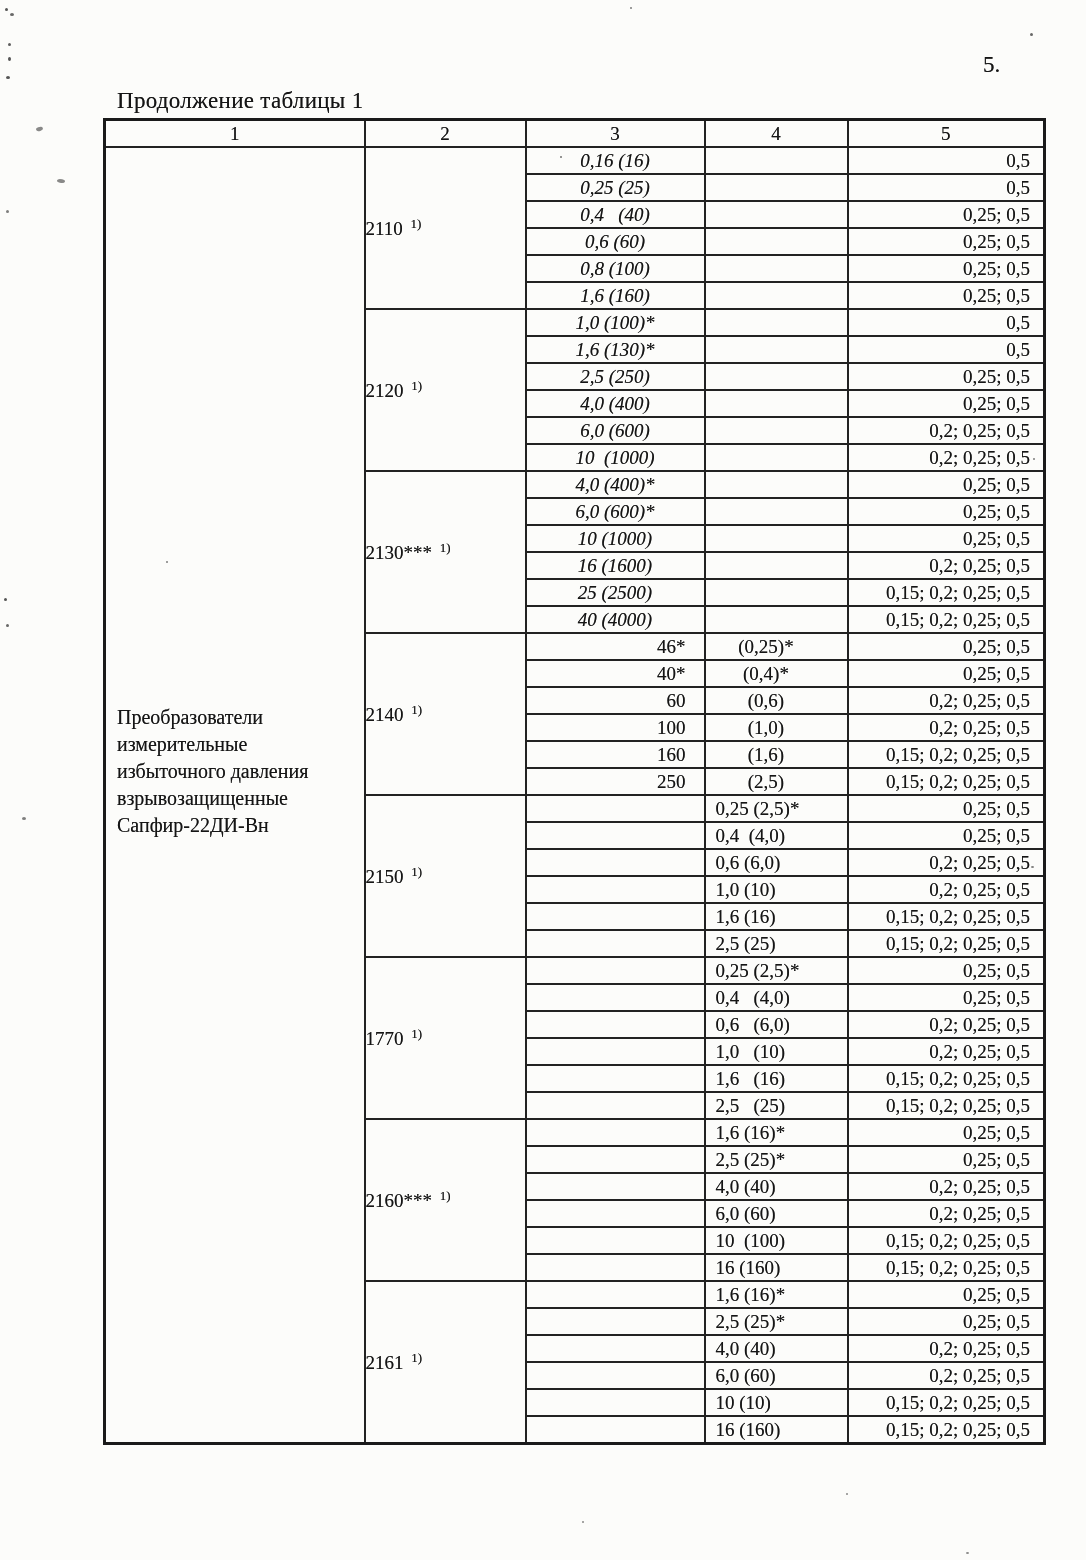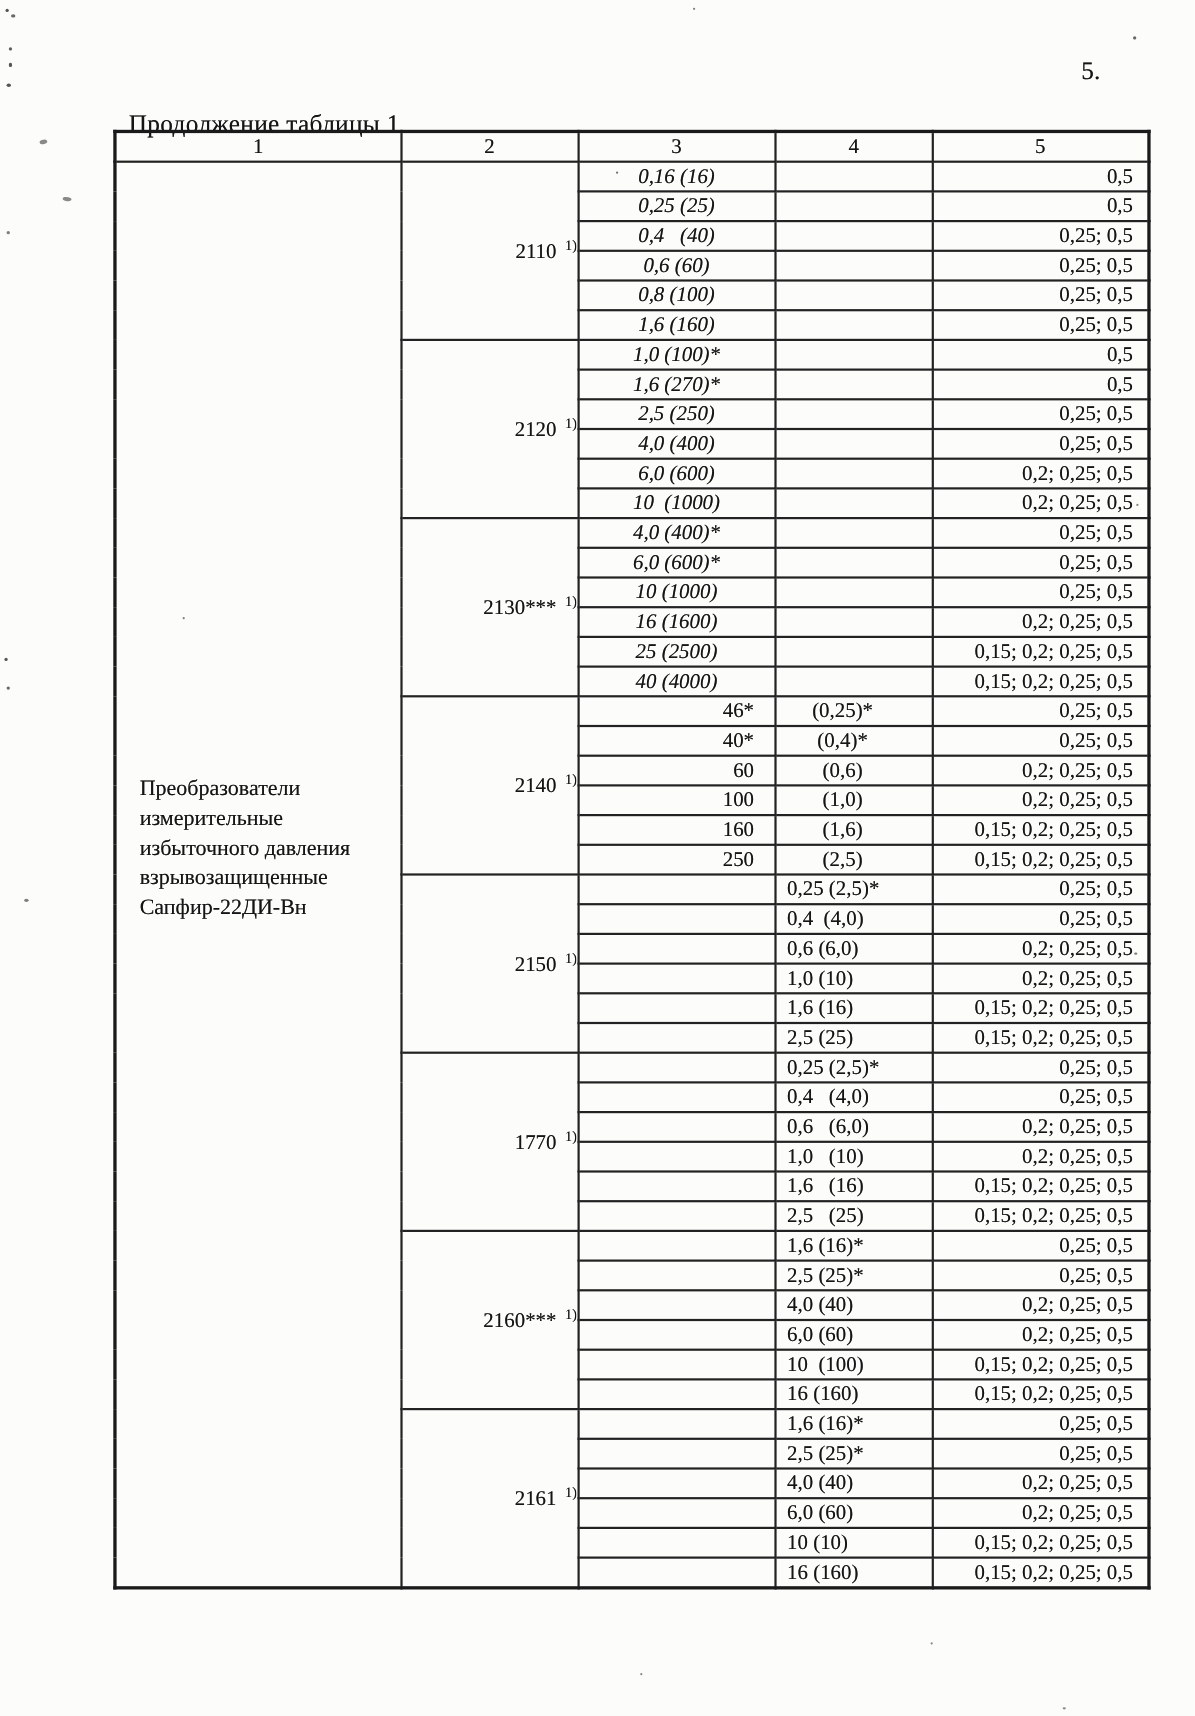--- a/index.html
+++ b/index.html
@@ -5,21 +5,21 @@
   html,body{margin:0;padding:0;}
   .page{
     position:relative;
     width:1086px;height:1560px;
     background:#fcfcfa;
     font-family:"Liberation Serif","DejaVu Serif",serif;
     color:#151515;
     overflow:hidden;
   }
   .caption{
-    position:absolute;left:117px;top:100px;
+    position:absolute;left:117px;top:88px;
     font-size:23px;letter-spacing:.3px;
     text-shadow:0 0 .5px rgba(0,0,0,.6);
   }
   .pagenum{
     position:absolute;left:983px;top:52px;
     font-size:23px;
     text-shadow:0 0 .5px rgba(0,0,0,.6);
   }
   table.grid{
     position:absolute;left:103px;top:118px;
@@ -36,24 +36,24 @@
     white-space:pre;
     overflow:hidden;
     vertical-align:middle;
     text-shadow:0 0 .5px rgba(0,0,0,.55);
   }
   td.hdr{text-align:center;font-size:20px;}
   td.c1{vertical-align:middle;}
   .device-name{
     white-space:pre-line;
     font-size:20px;line-height:27px;
-    padding-left:21px;
+    padding-left:11px;
     margin-bottom:48px;
   }
-  td.model-cell{text-align:right;font-size:20px;white-space:nowrap;border-radius:18px;}
+  td.model-cell{text-align:left;font-size:20px;white-space:nowrap;}
   sup.fn{font-size:13px;margin-left:3px;}
   .al-center{text-align:center;font-style:italic;}
   .al-right{text-align:right;}
   .al-left{text-align:left;margin-top:20px;}
   .pr16{padding-right:18px !important;}
   .pr18{padding-right:20px !important;text-align:center;}
   .pl12{padding-left:10px !important;}
   .pr12{padding-right:13px !important;}
   .speck{position:absolute;background:#2a2a2a;border-radius:50%;}
 </style>
@@ -117,21 +117,21 @@
           <td class="c4 al-center"></td>
           <td class="c5 al-right pr12">0,25; 0,5</td>
         </tr>
         <tr>
           <td rowspan="6" class="model-cell"><span class="model">2120 </span><sup class="fn">1)</sup></td>
           <td class="c3 al-center">1,0 (100)*</td>
           <td class="c4 al-center"></td>
           <td class="c5 al-right pr12">0,5</td>
         </tr>
         <tr>
-          <td class="c3 al-center">1,6 (270)*</td>
+          <td class="c3 al-center">1,6 (130)*</td>
           <td class="c4 al-center"></td>
           <td class="c5 al-right pr12">0,5</td>
         </tr>
         <tr>
           <td class="c3 al-center">2,5 (250)</td>
           <td class="c4 al-center"></td>
           <td class="c5 al-right pr12">0,25; 0,5</td>
         </tr>
         <tr>
           <td class="c3 al-center">4,0 (400)</td>

